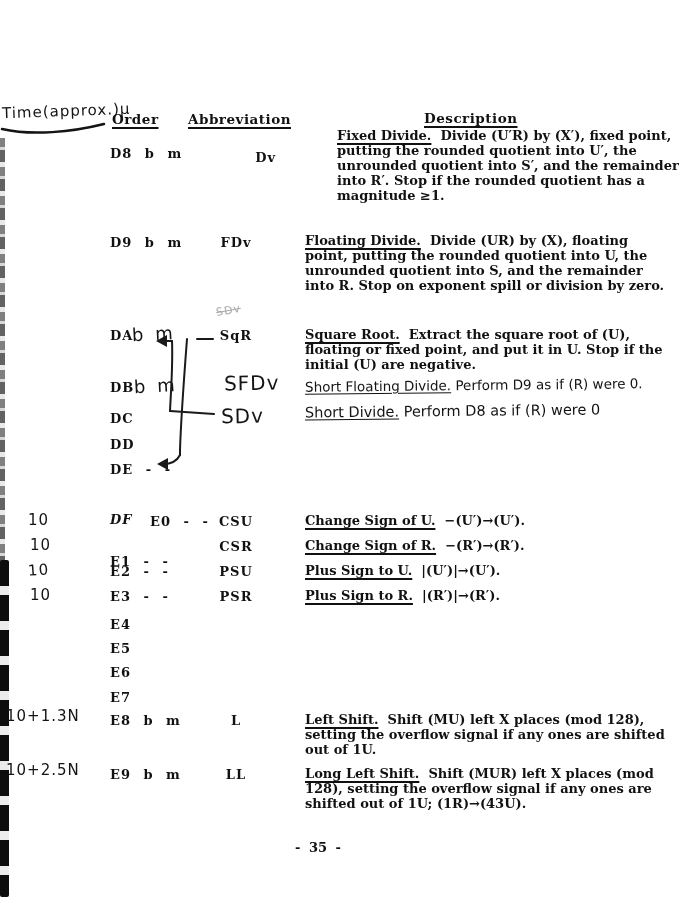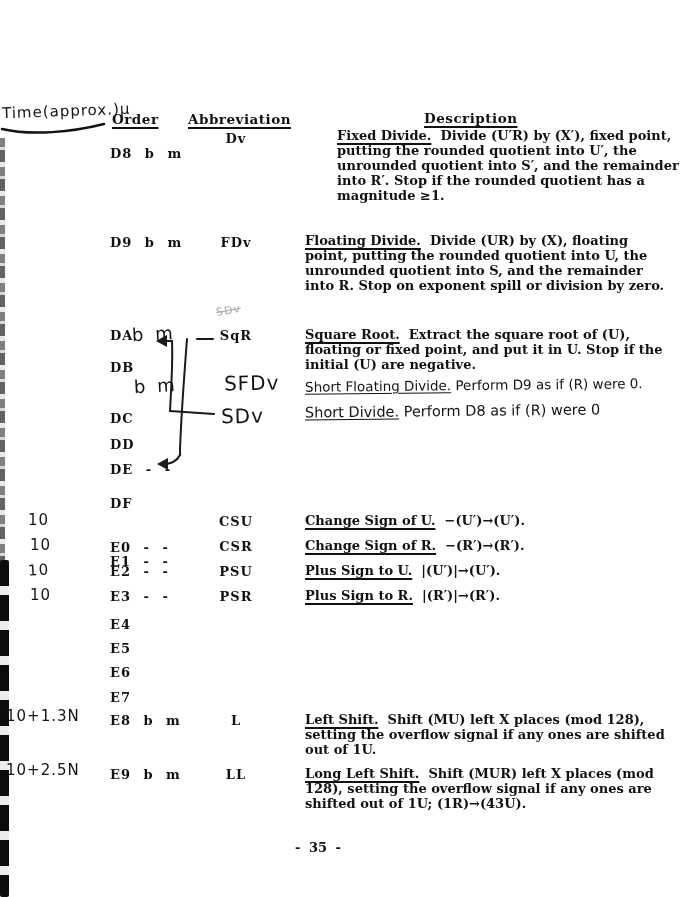--- a/index.html
+++ b/index.html
@@ -58,69 +58,69 @@
 
   <div class="edge-strip-upper"></div>
   <div class="edge-strip-lower"></div>
 
   <div class="hw hw-time" style="left:2px; top:102px; transform:rotate(-2deg);">Time(approx.)μ</div>
   <div class="col-head" style="left:112px; top:111px;">Order</div>
   <div class="col-head" style="left:188px; top:111px;">Abbreviation</div>
   <div class="col-head" style="left:424px; top:110px;">Description</div>
 
   <div class="typed order-cell" style="top:146px;">D8 b m</div>
-  <div class="typed abbr-cell" style="top:131px;">Dv</div>
+  <div class="typed abbr-cell" style="top:150px;text-align:right;">Dv</div>
   <div class="typed desc" style="top:128px;margin-left:32px;"><span class="utitle">Fixed Divide.</span>&nbsp;
       <span>Divide (U′R) by (X′), fixed point, putting the rounded quotient into U′, the unrounded quotient into S′, and the remainder into R′.  Stop if the rounded quotient has a magnitude ≥1.</span></div>
 
   <div class="typed order-cell" style="top:235px;">D9 b m</div>
   <div class="typed abbr-cell" style="top:235px;">FDv</div>
   <div class="typed desc" style="top:233px;"><span class="utitle">Floating Divide.</span>&nbsp;
       <span>Divide (UR) by (X), floating point, putting the rounded quotient into U, the unrounded quotient into S, and the remainder into R.  Stop on exponent spill or division by zero.</span></div>
 
   <div class="typed order-cell" style="top:328px;">DA</div>
   <div class="hw hw-bm" style="left:132px; top:323px;">b m</div>
   <div class="hw hw-scribble" style="left:216px; top:304px;">SDv</div>
   <div class="typed abbr-cell" style="top:328px;">SqR</div>
   <div class="typed desc" style="top:327px;"><span class="utitle">Square Root.</span>&nbsp;
       <span>Extract the square root of (U), floating or fixed point, and put it in U.  Stop if the initial (U) are negative.</span></div>
 
   <div class="hw hw-note" style="left:305px; top:377px;"><span class="hw-u">Short Floating Divide.</span><span> Perform D9 as if (R) were 0.</span></div>
 
-  <div class="typed order-cell" style="top:360px;text-align:center;">DB</div>
+  <div class="typed order-cell" style="top:380px;text-align:center;">DB</div>
   <div class="hw hw-bm" style="left:134px; top:375px;">b m</div>
   <div class="hw hw-abbr" style="left:224px; top:371px;">SFDv</div>
 
   <div class="hw hw-note" style="left:305px; top:403px; font-size:14.5px;"><span class="hw-u">Short Divide.</span><span> Perform D8 as if (R) were 0</span></div>
 
   <div class="typed order-cell" style="top:411px;">DC</div>
   <div class="hw hw-abbr" style="left:221px; top:404px;">SDv</div>
 
   <div class="typed order-cell" style="top:437px;">DD</div>
   <div class="typed order-cell" style="top:462px;">DE - -</div>
-  <div class="typed order-cell" style="top:496px;">DF</div>
+  <div class="typed order-cell" style="top:512px;font-style:italic;">DF</div>
 
   <svg class="overlay" width="681" height="897" viewBox="0 0 681 897">
     <g stroke="#1a1a1a" stroke-width="2" fill="none" stroke-linecap="round">
       <path d="M197 339 L213 339"></path>
       <path d="M187 339 C184 378 181 418 180 450 L180 455"></path>
       <path d="M180 455 C177 461 171 464 163 464"></path>
       <path d="M172 341 L161 341"></path>
       <path d="M172 341 C173 365 171 390 170 411"></path>
       <path d="M170 411 L214 414"></path>
     </g>
     <g fill="#1a1a1a" stroke="none">
       <polygon points="156,341 167,335 167,347"></polygon>
       <polygon points="157,464 168,458 168,470"></polygon>
     </g>
     <path d="M2 129 C 32 136 72 132 104 124" stroke="#141414" stroke-width="2.5" fill="none" stroke-linecap="round"></path>
   </svg>
 
   <div class="hw hw-time" style="left:28px; top:511px;">10</div>
-  <div class="typed order-cell" style="top:540px;">E0 - -</div>
+  <div class="typed order-cell" style="top:514px;margin-left:40px;">E0 - -</div>
   <div class="typed abbr-cell" style="top:514px;">CSU</div>
   <div class="typed desc" style="top:513px;"><span class="utitle">Change Sign of U.</span>&nbsp;
       <span>−(U′)→(U′).</span></div>
 
   <div class="hw hw-time" style="left:30px; top:536px;">10</div>
   <div class="typed order-cell" style="top:539px;margin-top:15px;">E1 - -</div>
   <div class="typed abbr-cell" style="top:539px;">CSR</div>
   <div class="typed desc" style="top:538px;"><span class="utitle">Change Sign of R.</span>&nbsp;
       <span>−(R′)→(R′).</span></div>
 

